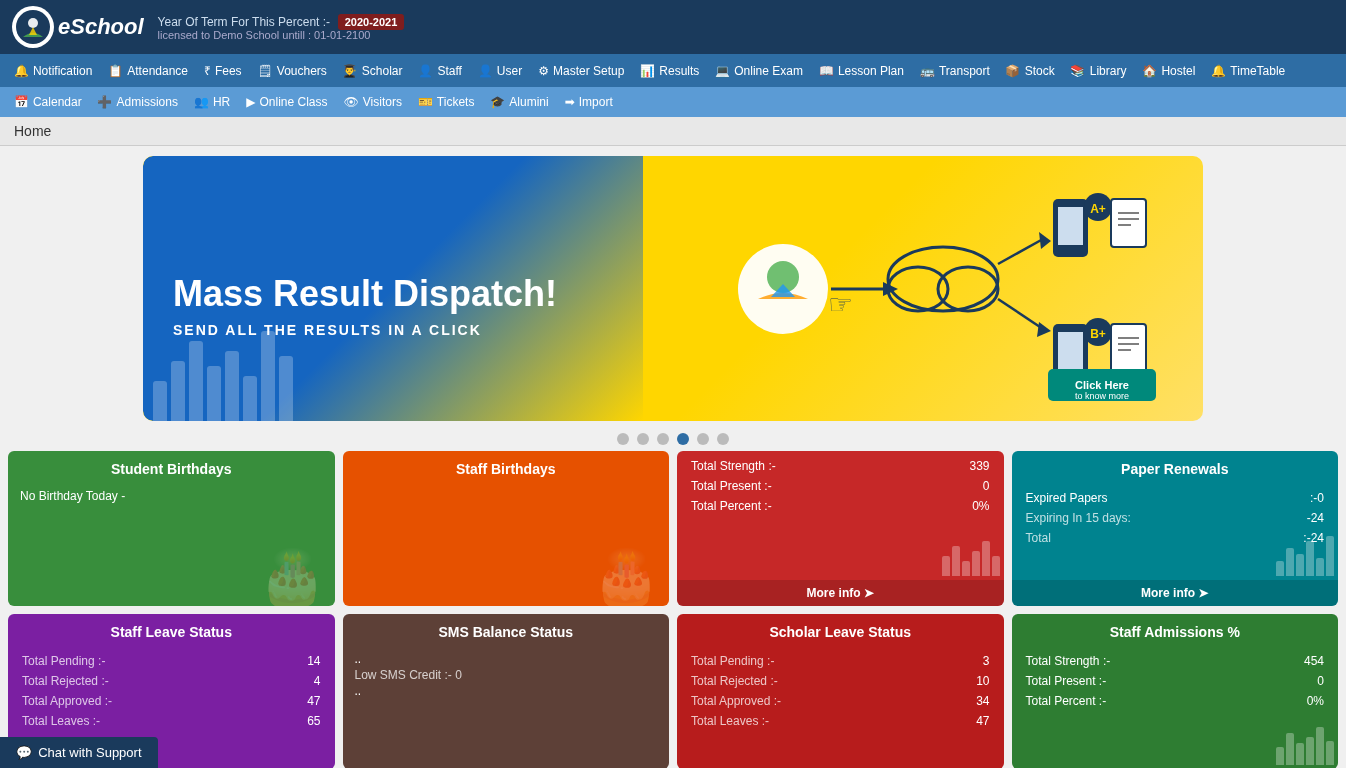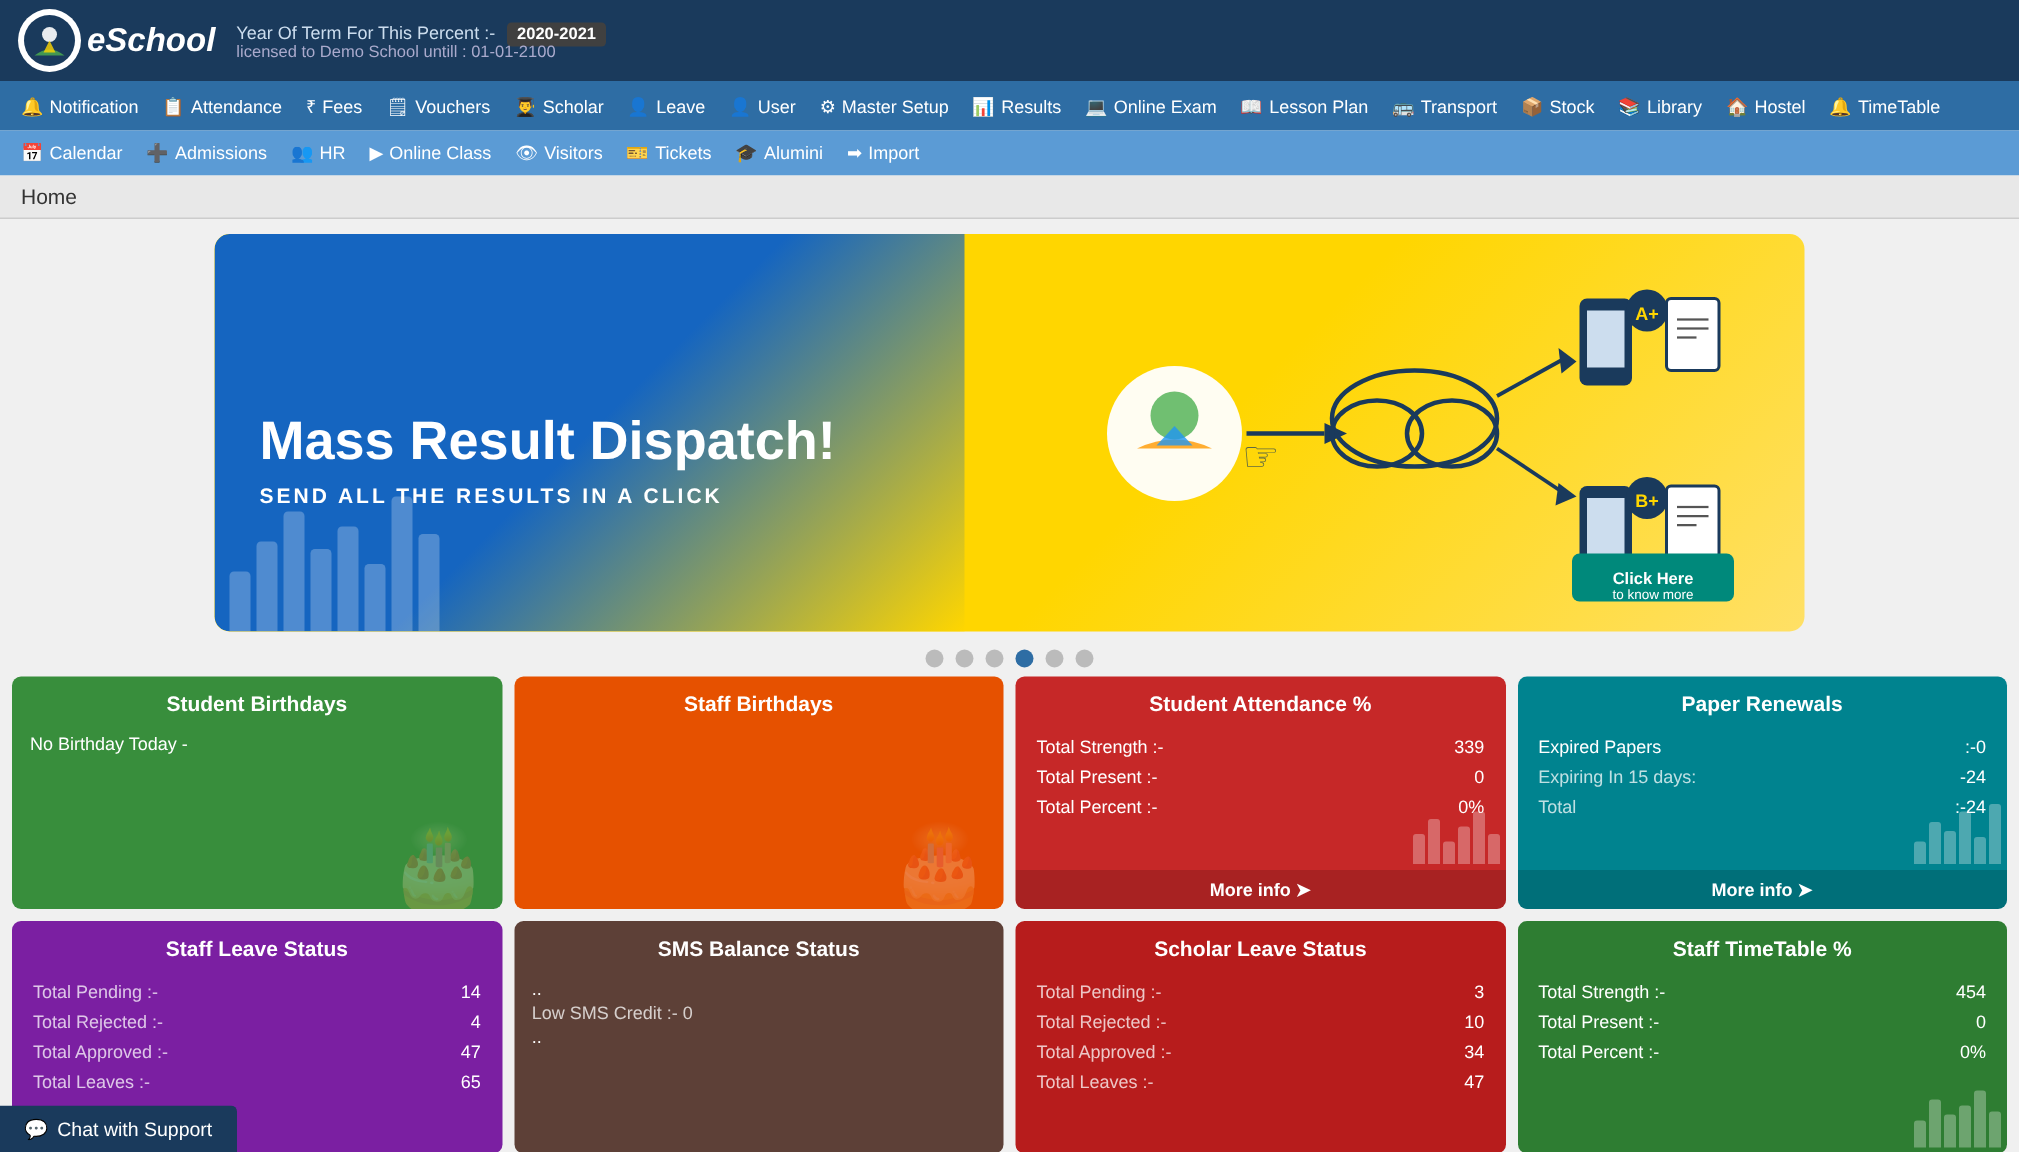--- a/index.html
+++ b/index.html
@@ -167,34 +167,34 @@
         <circle cx="18" cy="18" r="17" fill="#1a3a5c"></circle>
         <circle cx="18" cy="14" r="5" fill="#fff" opacity="0.9"></circle>
         <path d="M8 28 Q18 20 28 28" fill="#4caf50" opacity="0.8"></path>
         <path d="M14 26 L18 18 L22 26" fill="#ffd600" opacity="0.8"></path>
       </svg>
     </div>
     <span class="logo-text">eSchool</span>
     <div style="margin-left:10px">
       <div>
         <span style="color:#cde;font-size:12px">Year Of Term For This Percent :-</span>
-        <span class="badge" style="background:#404040;color:#fff;padding:2px 7px;border-radius:3px;font-size:11px;margin-left:4px;font-weight:bold;">2020-2021</span>
+        <span class="badge" style="background:#7f1d1d;color:#fff;padding:2px 7px;border-radius:3px;font-size:11px;margin-left:4px;font-weight:bold;">2020-2021</span>
       </div>
       <div class="licensed" style="color:#aac;font-size:11px">licensed to Demo School untill : 01-01-2100</div>
     </div>
   </div>
 </div>
 
 <nav class="nav1">
   <a href="#">🔔 <span>Notification</span></a>
   <a href="#">📋 <span>Attendance</span></a>
   <a href="#">₹ <span>Fees</span></a>
   <a href="#">🗒 <span>Vouchers</span></a>
   <a href="#">👨‍🎓 <span>Scholar</span></a>
-  <a href="#">👤 <span>Leave</span></a>
+  <a href="#">👤 <span>Staff</span></a>
   <a href="#">👤 <span>User</span></a>
   <a href="#">⚙ <span>Master Setup</span></a>
   <a href="#">📊 <span>Results</span></a>
   <a href="#">💻 <span>Online Exam</span></a>
   <a href="#">📖 <span>Lesson Plan</span></a>
   <a href="#">🚌 <span>Transport</span></a>
   <a href="#">📦 <span>Stock</span></a>
   <a href="#">📚 <span>Library</span></a>
   <a href="#">🏠 <span>Hostel</span></a>
   <a href="#">🔔 <span>TimeTable</span></a>
@@ -305,21 +305,20 @@
   </div>
 
   <div class="card card-orange">
     <div class="card-header">Staff Birthdays</div>
     <div class="card-body">
       <div class="card-icon-area" style="font-size:55px;opacity:0.25">🎂</div>
     </div>
   </div>
 
   <div class="card card-red">
-    <div class="card-header">Student Attendance %</div>
     <div class="card-body">
       <table class="card-table">
         <tbody>
             <tr>
           <td>Total Strength :-</td>
           <td>339</td>
         </tr>
         <tr>
           <td>Total Present :-</td>
           <td>0</td>
@@ -435,21 +434,21 @@
         <tr>
           <td style="color:rgba(255,255,255,0.75)">Total Leaves :-</td>
           <td>47</td>
         </tr>
       </tbody>
         </table>
     </div>
   </div>
 
   <div class="card card-green2">
-    <div class="card-header">Staff TimeTable %</div>
+    <div class="card-header">Staff Admissions %</div>
     <div class="card-body">
       <table class="card-table">
         <tbody>
             <tr>
           <td>Total Strength :-</td>
           <td>454</td>
         </tr>
         <tr>
           <td>Total Present :-</td>
           <td>0</td>

